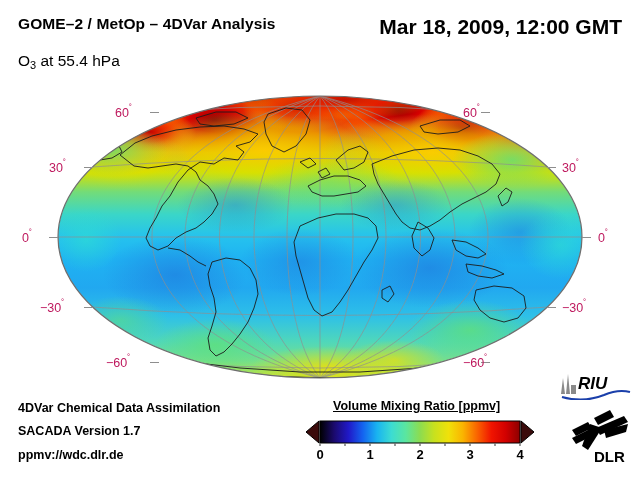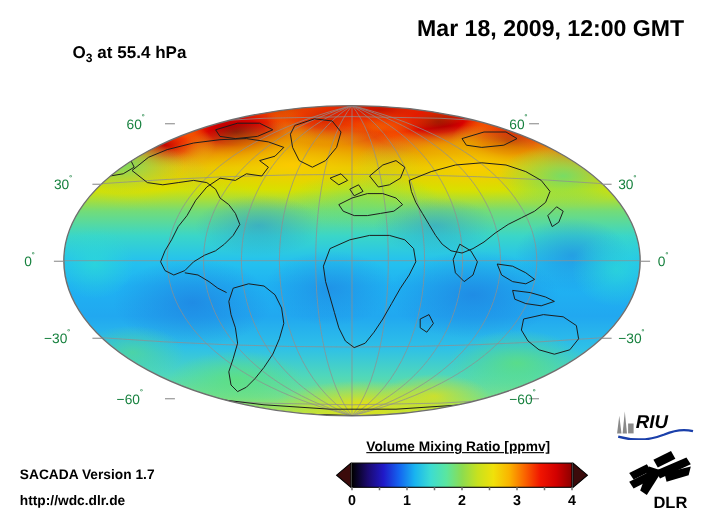--- a/index.html
+++ b/index.html
@@ -13,37 +13,37 @@
   }
   #page{position:absolute;left:0;top:0;width:640px;height:480px;}
 
   
   .hdr-title{
     position:absolute;left:18px;top:15px;
     font-size:15.5px;font-weight:bold;letter-spacing:.1px;
     white-space:nowrap;
   }
   .hdr-sub{
-    position:absolute;left:18px;top:40px;
-    font-size:15.5px;font-weight:bold;white-space:nowrap;margin-left:48px;
+    position:absolute;left:18px;top:52px;
+    font-size:15.5px;font-weight:normal;white-space:nowrap;
   }
   .hdr-sub sub{font-size:11px;vertical-align:baseline;position:relative;top:3px;}
   .hdr-date{
     position:absolute;right:18px;top:15px;
     font-size:21px;font-weight:bold;white-space:nowrap;
   }
 
   
   #map-wrap{position:absolute;left:0;top:0;width:640px;height:480px;}
   svg{display:block;}
 
   
   .lat-lab{
     position:absolute;
-    font-size:12.5px;color:#15803d;
+    font-size:12.5px;color:#be185d;
     white-space:nowrap;
   }
   .lat-lab .deg{font-size:9px;vertical-align:super;position:relative;top:-1px;}
   .tickmark{position:absolute;background:#8e8e8e;height:1px;width:9px;}
 
   
   .foot{
     position:absolute;left:18px;
     font-size:12.5px;font-weight:bold;white-space:nowrap;
   }
@@ -66,20 +66,21 @@
 
   
   #riu-logo{position:absolute;left:558px;top:372px;width:74px;height:28px;}
   #dlr-logo{position:absolute;left:566px;top:408px;width:66px;height:58px;}
 </style>
 </head>
 <body>
 
 <div id="page">
 
+  <div class="hdr-title">GOME–2 / MetOp – 4DVar Analysis</div>
   <div class="hdr-sub"><span>O</span><sub>3</sub><span> at 55.4 hPa</span></div>
   <div class="hdr-date">Mar 18, 2009, 12:00 GMT</div>
 
   <div id="map-wrap">
     <svg width="640" height="480" viewBox="0 0 640 480">
       <defs>
         <clipPath id="globeClip">
           <ellipse cx="320" cy="237" rx="262" ry="141"></ellipse>
         </clipPath>
 
@@ -288,22 +289,23 @@
   <div class="lat-lab" style="left:598px;top:229px;">
     <span>0</span><span class="deg">˚</span>
   </div>
   <div class="lat-lab" style="left:562px;top:299px;">
     <span>−30</span><span class="deg">˚</span>
   </div>
   <div class="lat-lab" style="left:463px;top:354px;">
     <span>−60</span><span class="deg">˚</span>
   </div>
 
+  <div class="foot l1">4DVar Chemical Data Assimilation</div>
   <div class="foot l2">SACADA Version 1.7</div>
-  <div class="foot l3">http://wdc.dlr.de</div>
+  <div class="foot l3">ppmv://wdc.dlr.de</div>
 
   <div id="cb-title">Volume Mixing Ratio [ppmv]</div>
 
   <div id="cb-holder">
     <svg width="230" height="28" viewBox="0 0 230 28">
       <defs>
         <linearGradient id="cbGrad" x1="0" y1="0" x2="1" y2="0">
             <stop offset="0.00%" stop-color="#000000"></stop>
             <stop offset="7.14%" stop-color="#1b0a6e"></stop>
             <stop offset="14.29%" stop-color="#2019c8"></stop>

